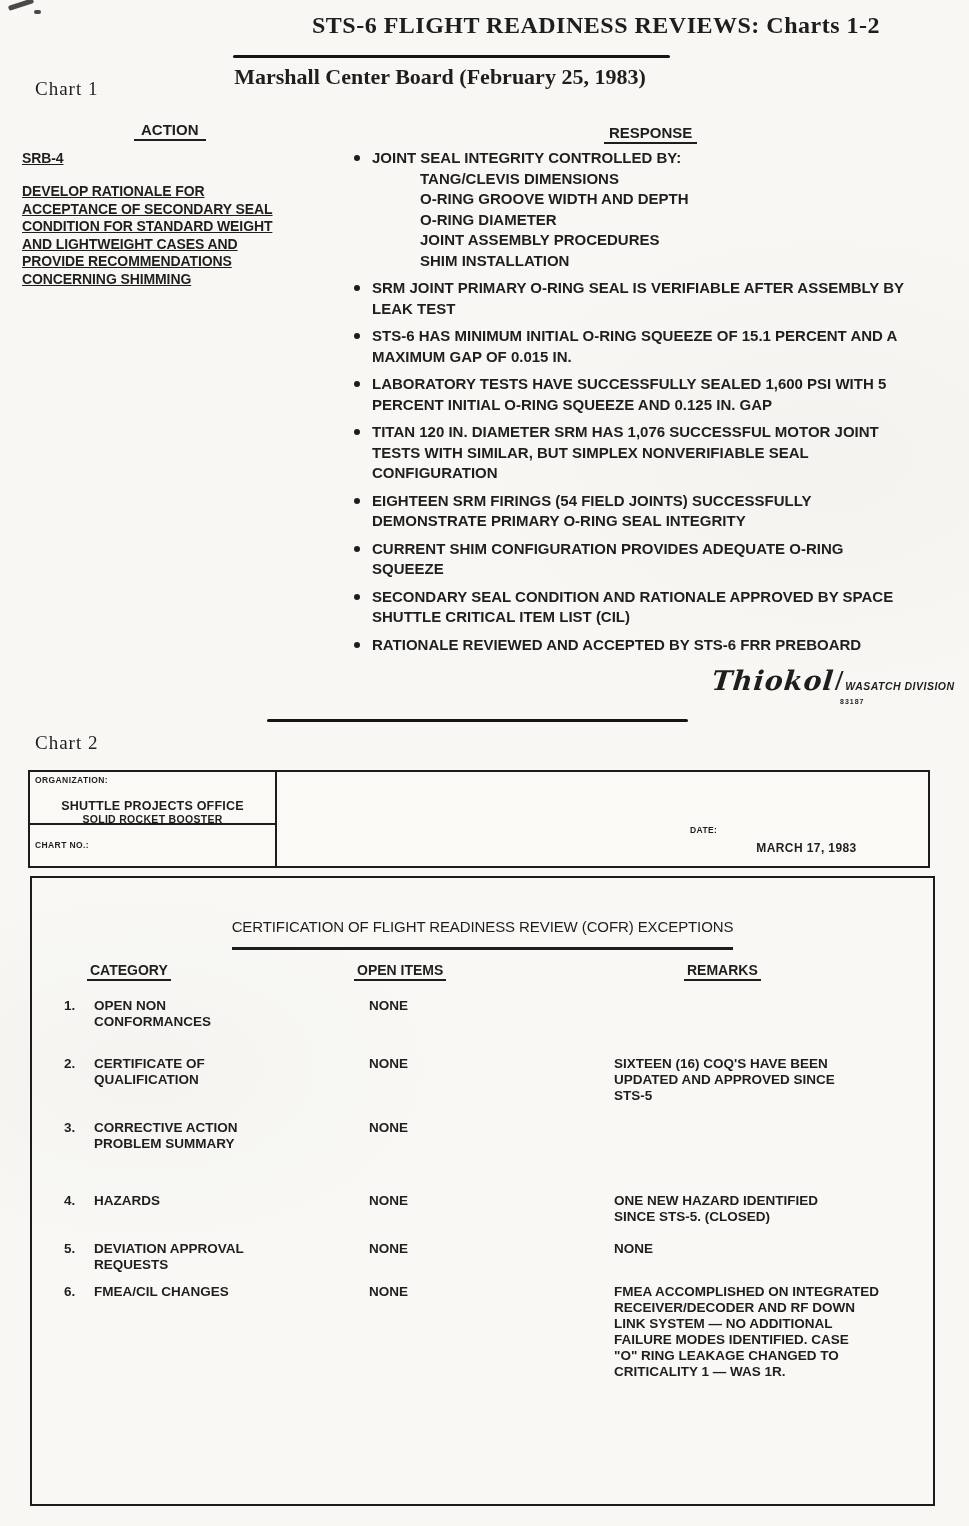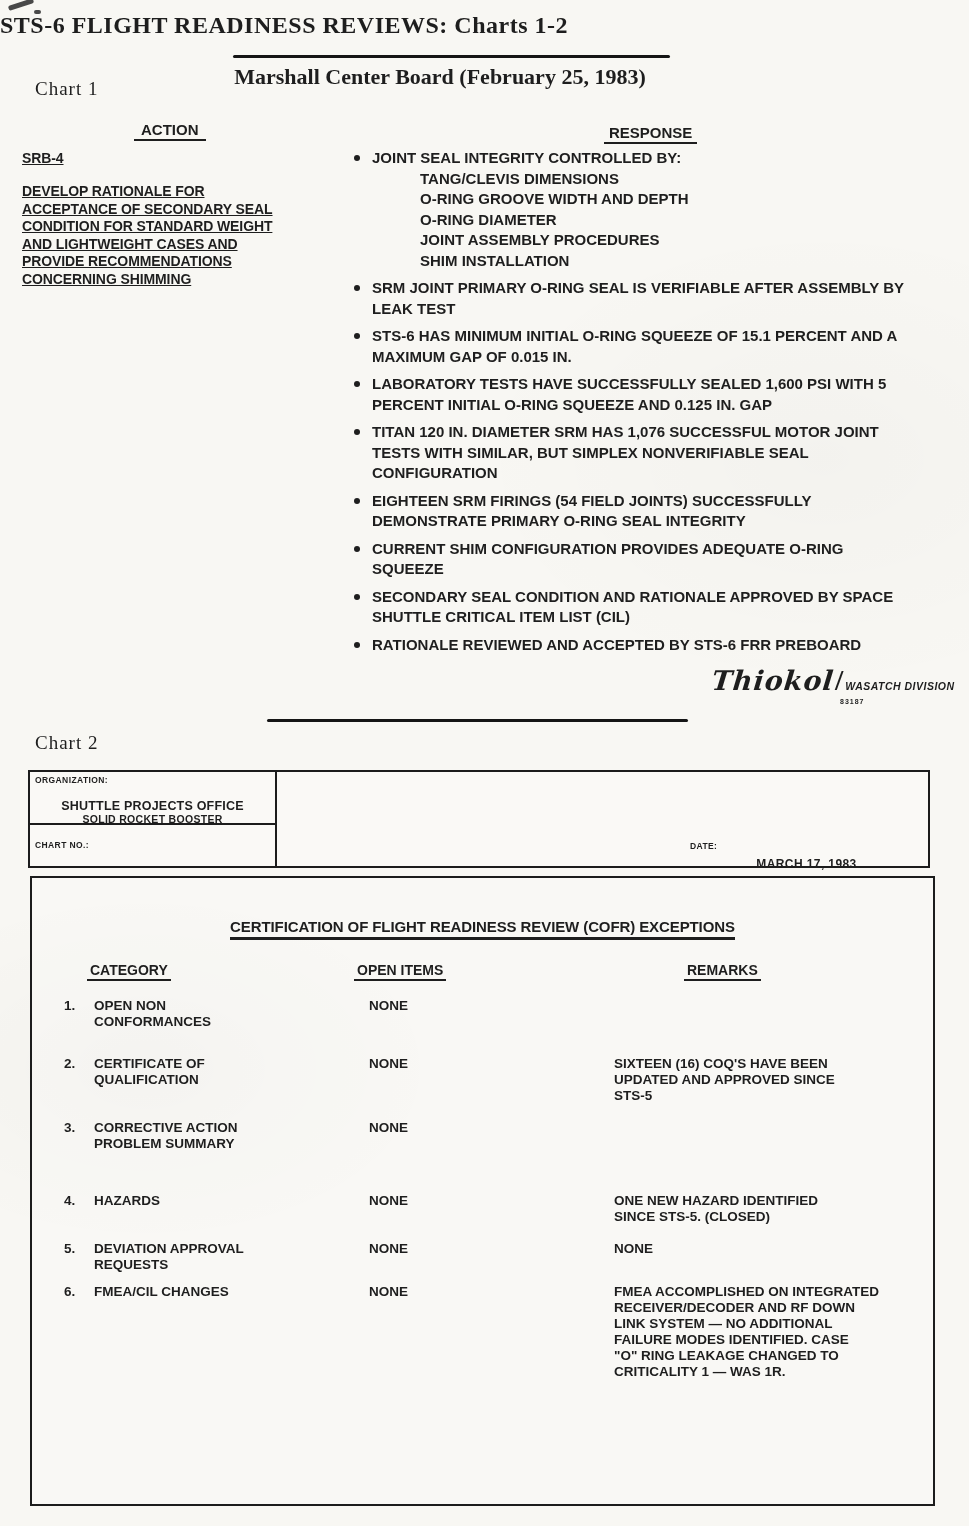--- a/index.html
+++ b/index.html
@@ -14,21 +14,21 @@
     font-family:"Liberation Sans", sans-serif;
     overflow:hidden;
   }
   .abs{position:absolute;}
   .serifb{font-family:"Liberation Serif", serif;font-weight:bold;}
   .serif{font-family:"Liberation Serif", serif;}
   .caps{font-weight:bold;letter-spacing:-0.1px;text-decoration:underline;}
   .prewrap{white-space:pre-line;}
 
   
-  .doc-title{left:0;top:12px;width:880px;text-align:left;font-size:24px;letter-spacing:0.5px;}
+  .doc-title{left:0;top:12px;width:880px;text-align:right;font-size:24px;letter-spacing:0.5px;}
   .rule-1{left:233px;top:55px;width:437px;height:3px;background:#151515;border-radius:2px;}
   .subtitle-1{left:0;top:64px;width:880px;text-align:center;font-size:22px;}
   .chart1-label{left:35px;top:78px;font-size:19px;letter-spacing:1px;}
   .chart2-label{left:35px;top:732px;font-size:19px;letter-spacing:1px;}
   .rule-2{left:267px;top:719px;width:421px;height:3px;background:#151515;border-radius:2px;}
   .subtitle-2{left:60px;top:729px;width:840px;text-align:center;font-size:22px;}
 
   
   .action-header{left:134px;top:121px;font-size:15px;font-weight:bold;border-bottom:2.5px solid #1e1e1e;padding:0 7px 1px 7px;}
   .response-header{left:604px;top:124px;font-size:15px;font-weight:bold;border-bottom:2.5px solid #1e1e1e;padding:0 5px 1px 5px;}
@@ -54,27 +54,27 @@
   .hdr-col-right{position:absolute;left:655px;top:0;right:0;height:100%;}
   .tiny-label{font-size:8.5px;font-weight:bold;letter-spacing:0.4px;padding:3px 0 0 5px;}
   .org-box{position:absolute;left:0;top:0;width:100%;height:53px;border-bottom:2px solid #1c1c1c;box-sizing:border-box;}
   .org-line1{text-align:center;font-size:12.5px;font-weight:bold;margin-top:14px;letter-spacing:0.2px;}
   .org-line2{text-align:center;font-size:10.5px;font-weight:bold;letter-spacing:0.3px;}
   .chart-no-box{position:absolute;left:0;top:65px;width:100%;}
   .mid-line1{font-size:11.5px;font-weight:bold;letter-spacing:0.6px;margin-top:6px;}
   .mid-line2{font-family:"DejaVu Sans Mono", monospace;font-weight:bold;font-size:15px;margin-top:5px;}
   .mid-line3{font-family:"DejaVu Sans Mono", monospace;font-weight:bold;font-size:17.5px;margin-top:6px;letter-spacing:-0.5px;}
   .name-box{position:absolute;left:0;top:0;width:100%;height:50px;border-bottom:2px solid #1c1c1c;box-sizing:border-box;}
-  .date-box{position:absolute;left:0;top:50px;width:100%;margin-top:16px;}
+  .date-box{position:absolute;left:0;top:50px;width:100%;}
   .person-value{text-align:center;font-size:12px;font-weight:bold;margin-top:6px;letter-spacing:0.4px;}
 
   
   .main-box{left:30px;top:876px;width:905px;height:630px;border:2.5px solid #1c1c1c;box-sizing:border-box;background:rgba(255,255,255,0.2);}
   .cert-title{position:absolute;left:0;top:40px;width:100%;text-align:center;}
-  .cert-title span{font-size:15px;font-weight:bold;border-bottom:3px solid #1e1e1e;padding-bottom:2px;letter-spacing:-0.1px;margin-top:40px;}
+  .cert-title span{font-size:15px;font-weight:normal;border-bottom:3px solid #1e1e1e;padding-bottom:12px;letter-spacing:-0.1px;margin-top:40px;}
   .col-hdr{position:absolute;font-size:14px;font-weight:bold;border-bottom:2.5px solid #1e1e1e;padding:0 3px 1px 3px;}
   .col-hdr.cat{left:55px;top:84px;}
   .col-hdr.open{left:322px;top:84px;}
   .col-hdr.rem{left:652px;top:84px;}
   .row{position:absolute;left:0;width:100%;font-size:13.5px;font-weight:bold;line-height:16px;}
   .row .num{position:absolute;left:32px;top:0;}
   .row .cat{position:absolute;left:62px;top:0;width:200px;}
   .row .open{position:absolute;left:337px;top:0;width:120px;}
   .row .rem{position:absolute;left:582px;top:0;width:300px;}
   .r1{top:120px;} .r2{top:178px;} .r3{top:242px;} .r4{top:315px;} .r5{top:363px;} .r6{top:406px;}

